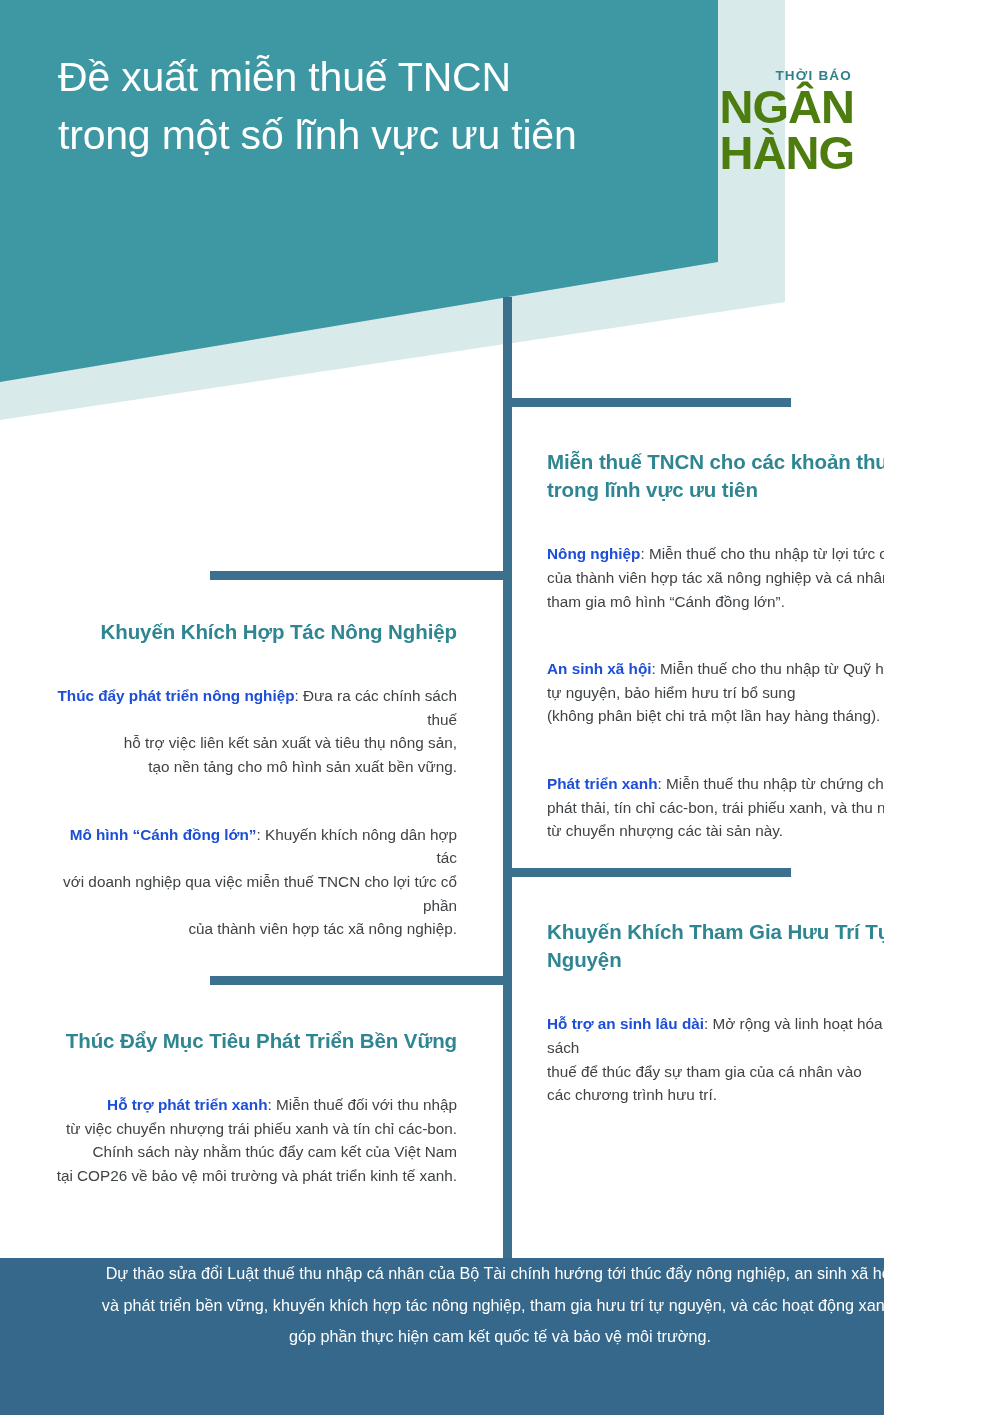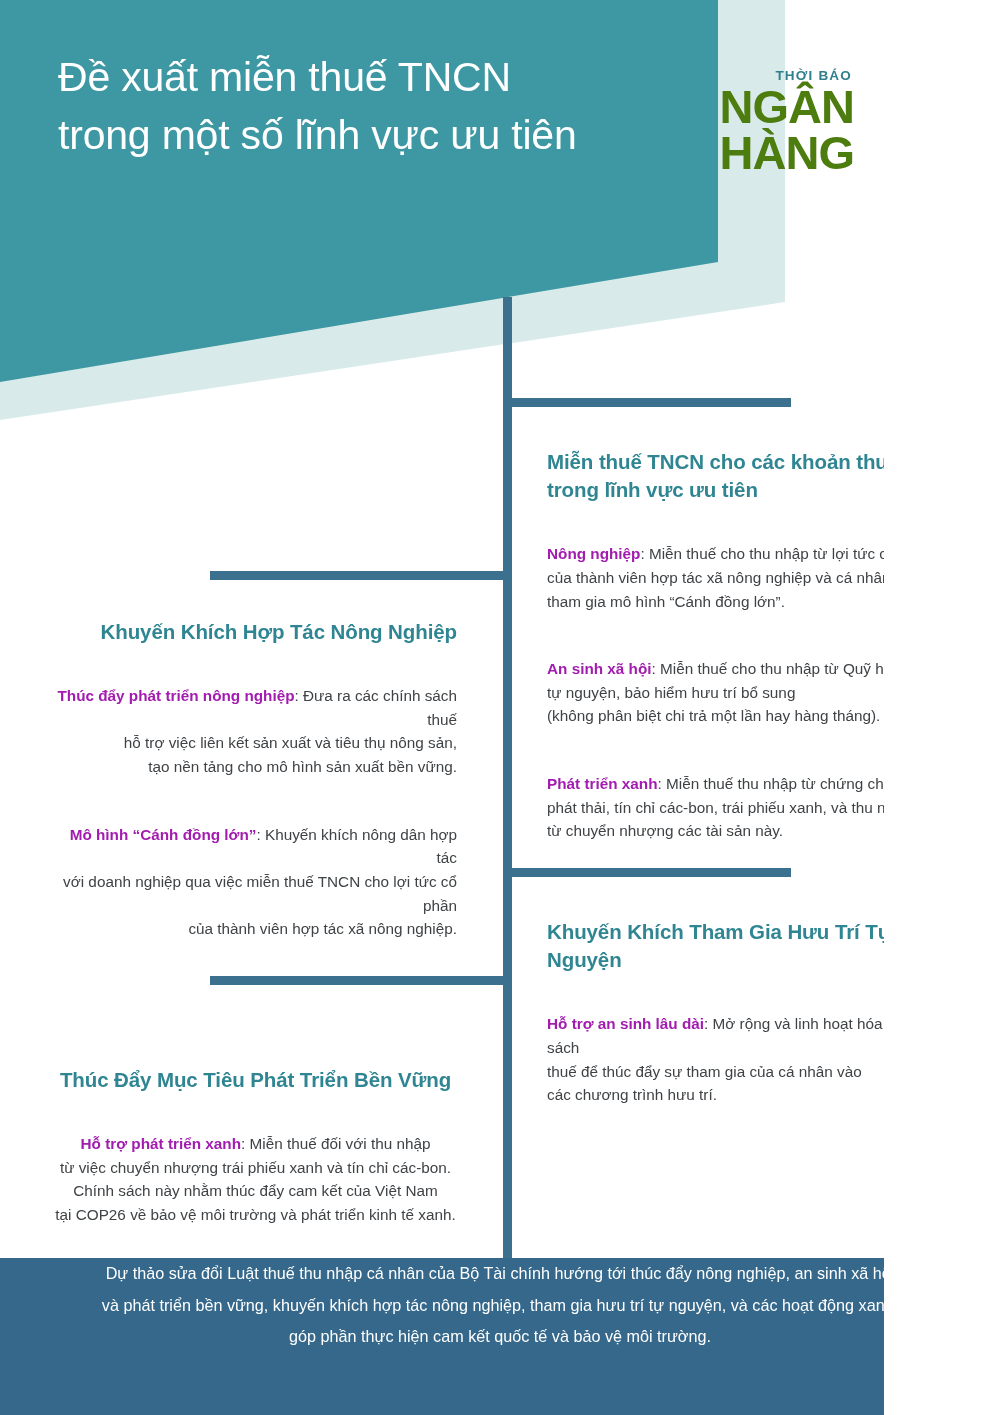--- a/index.html
+++ b/index.html
@@ -88,21 +88,21 @@
 
   
   .block { position: absolute; }
 
   .block-right { left: 547px; width: 400px; text-align: left; }
   .block-left  { left: 54px;  width: 403px; text-align: right; }
 
   .b1 { top: 448px; }
   .b2 { top: 618px; }
   .b3 { top: 918px; }
-  .b4 { top: 1066px; text-align: center; }
+  .b4 { top: 1027px; }
 
   .block-title {
     color: #2f8692;
     font-size: 20.5px;
     font-weight: 700;
     line-height: 1.38;
     margin-bottom: 14px;
     letter-spacing: -0.1px;
     white-space: pre-line;
   }
@@ -110,21 +110,21 @@
   .para {
     font-size: 15.3px;
     line-height: 1.55;
     color: #3f4346;
     margin-bottom: 20px;
     white-space: pre-line;
   }
   .para:last-child { margin-bottom: 0; }
 
   .lead {
-    color: #a21caf;
+    color: #1d4ed8;
     font-weight: 700;
   }
 
   
   .footer {
     position: absolute;
     left: 0;
     bottom: 0;
     width: 1000px;
     height: 157px;

